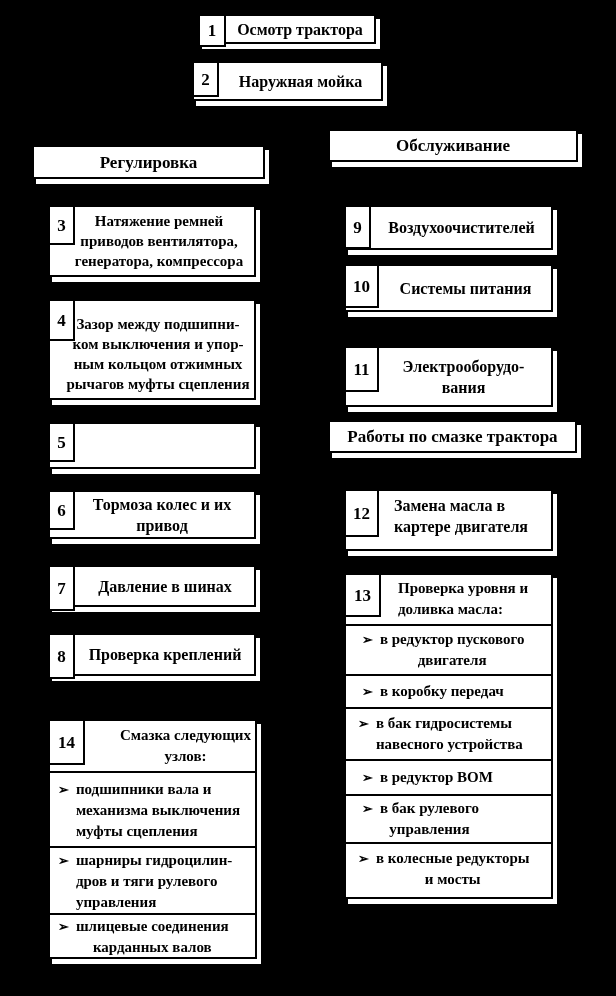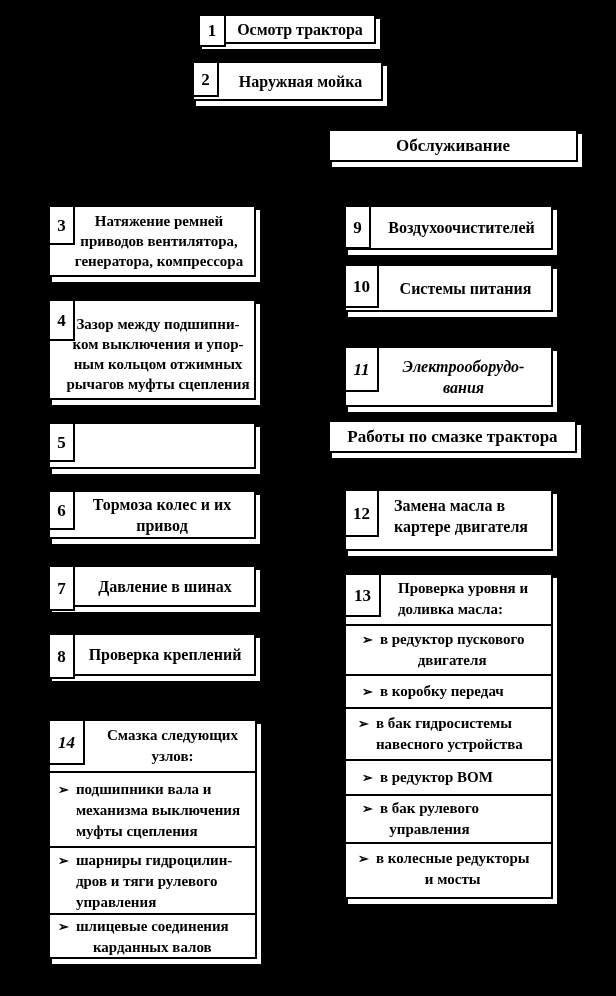--- a/index.html
+++ b/index.html
@@ -40,20 +40,23 @@
   <div class="box" style="left:198px;top:14px;width:178px;height:30px;">
     <span class="num" style="width:28px;height:33px;">1</span>
     <span class="lbl" style="padding-left:26px;">Осмотр трактора</span>
   </div>
 
   <div class="box" style="left:192px;top:61px;width:191px;height:40px;">
     <span class="num" style="width:27px;height:36px;">2</span>
     <span class="lbl" style="padding-left:26px;">Наружная мойка</span>
   </div>
 
+  <div class="box hdr" style="left:32px;top:145px;width:233px;height:34px;">
+    <span class="lbl">Регулировка</span>
+  </div>
   <div class="box hdr" style="left:328px;top:129px;width:250px;height:33px;">
     <span class="lbl">Обслуживание</span>
   </div>
 
   <div class="box small" style="left:48px;top:205px;width:208px;height:72px;">
     <span class="num" style="width:27px;height:40px;">3</span>
     <span class="lbl" style="padding-left:14px;">Натяжение ремней
 приводов вентилятора,
 генератора, компрессора</span>
   </div>
@@ -80,22 +83,22 @@
     <span class="num" style="width:27px;height:46px;">7</span>
     <span class="lbl" style="padding-left:26px;">Давление в шинах</span>
   </div>
 
   <div class="box" style="left:48px;top:633px;width:208px;height:43px;">
     <span class="num" style="width:27px;height:46px;">8</span>
     <span class="lbl" style="padding-left:26px;">Проверка креплений</span>
   </div>
 
   <div class="box stack" style="left:48px;top:719px;width:209px;height:240px;">
-    <span class="num" style="width:37px;height:46px;font-style:italic;">14</span>
-    <div class="sec shead" style="height:50px;padding:4px 4px 0 44px;justify-content:center;text-align:center;">
+    <span class="num" style="width:37px;height:46px;">14</span>
+    <div class="sec shead" style="height:50px;padding:4px 4px 0 44px;justify-content:flex-end;text-align:center;">
       <span class="itext ctr">Смазка следующих
 узлов:</span>
     </div>
     <div class="sec" style="height:75px;padding:6px 4px 0 8px;">
       <span class="bullet">➢</span>
       <span class="itext">подшипники вала и
 механизма выключения
 муфты сцепления</span>
     </div>
     <div class="sec" style="height:67px;padding:2px 4px 0 8px;">
@@ -114,21 +117,21 @@
   <div class="box" style="left:344px;top:205px;width:209px;height:45px;">
     <span class="num" style="width:27px;height:44px;">9</span>
     <span class="lbl" style="padding-left:26px;">Воздухоочистителей</span>
   </div>
 
   <div class="box" style="left:344px;top:264px;width:209px;height:48px;">
     <span class="num" style="width:35px;height:44px;">10</span>
     <span class="lbl" style="padding-left:34px;">Системы питания</span>
   </div>
 
-  <div class="box" style="left:344px;top:346px;width:209px;height:61px;font-style:italic;">
+  <div class="box" style="left:344px;top:346px;width:209px;height:61px;">
     <span class="num" style="width:35px;height:46px;">11</span>
     <span class="lbl" style="padding-left:30px;">Электрооборудо-
 вания</span>
   </div>
 
   <div class="box hdr" style="left:328px;top:420px;width:249px;height:33px;">
     <span class="lbl">Работы по смазке трактора</span>
   </div>
 
   <div class="box leftal" style="left:344px;top:489px;width:209px;height:62px;">

